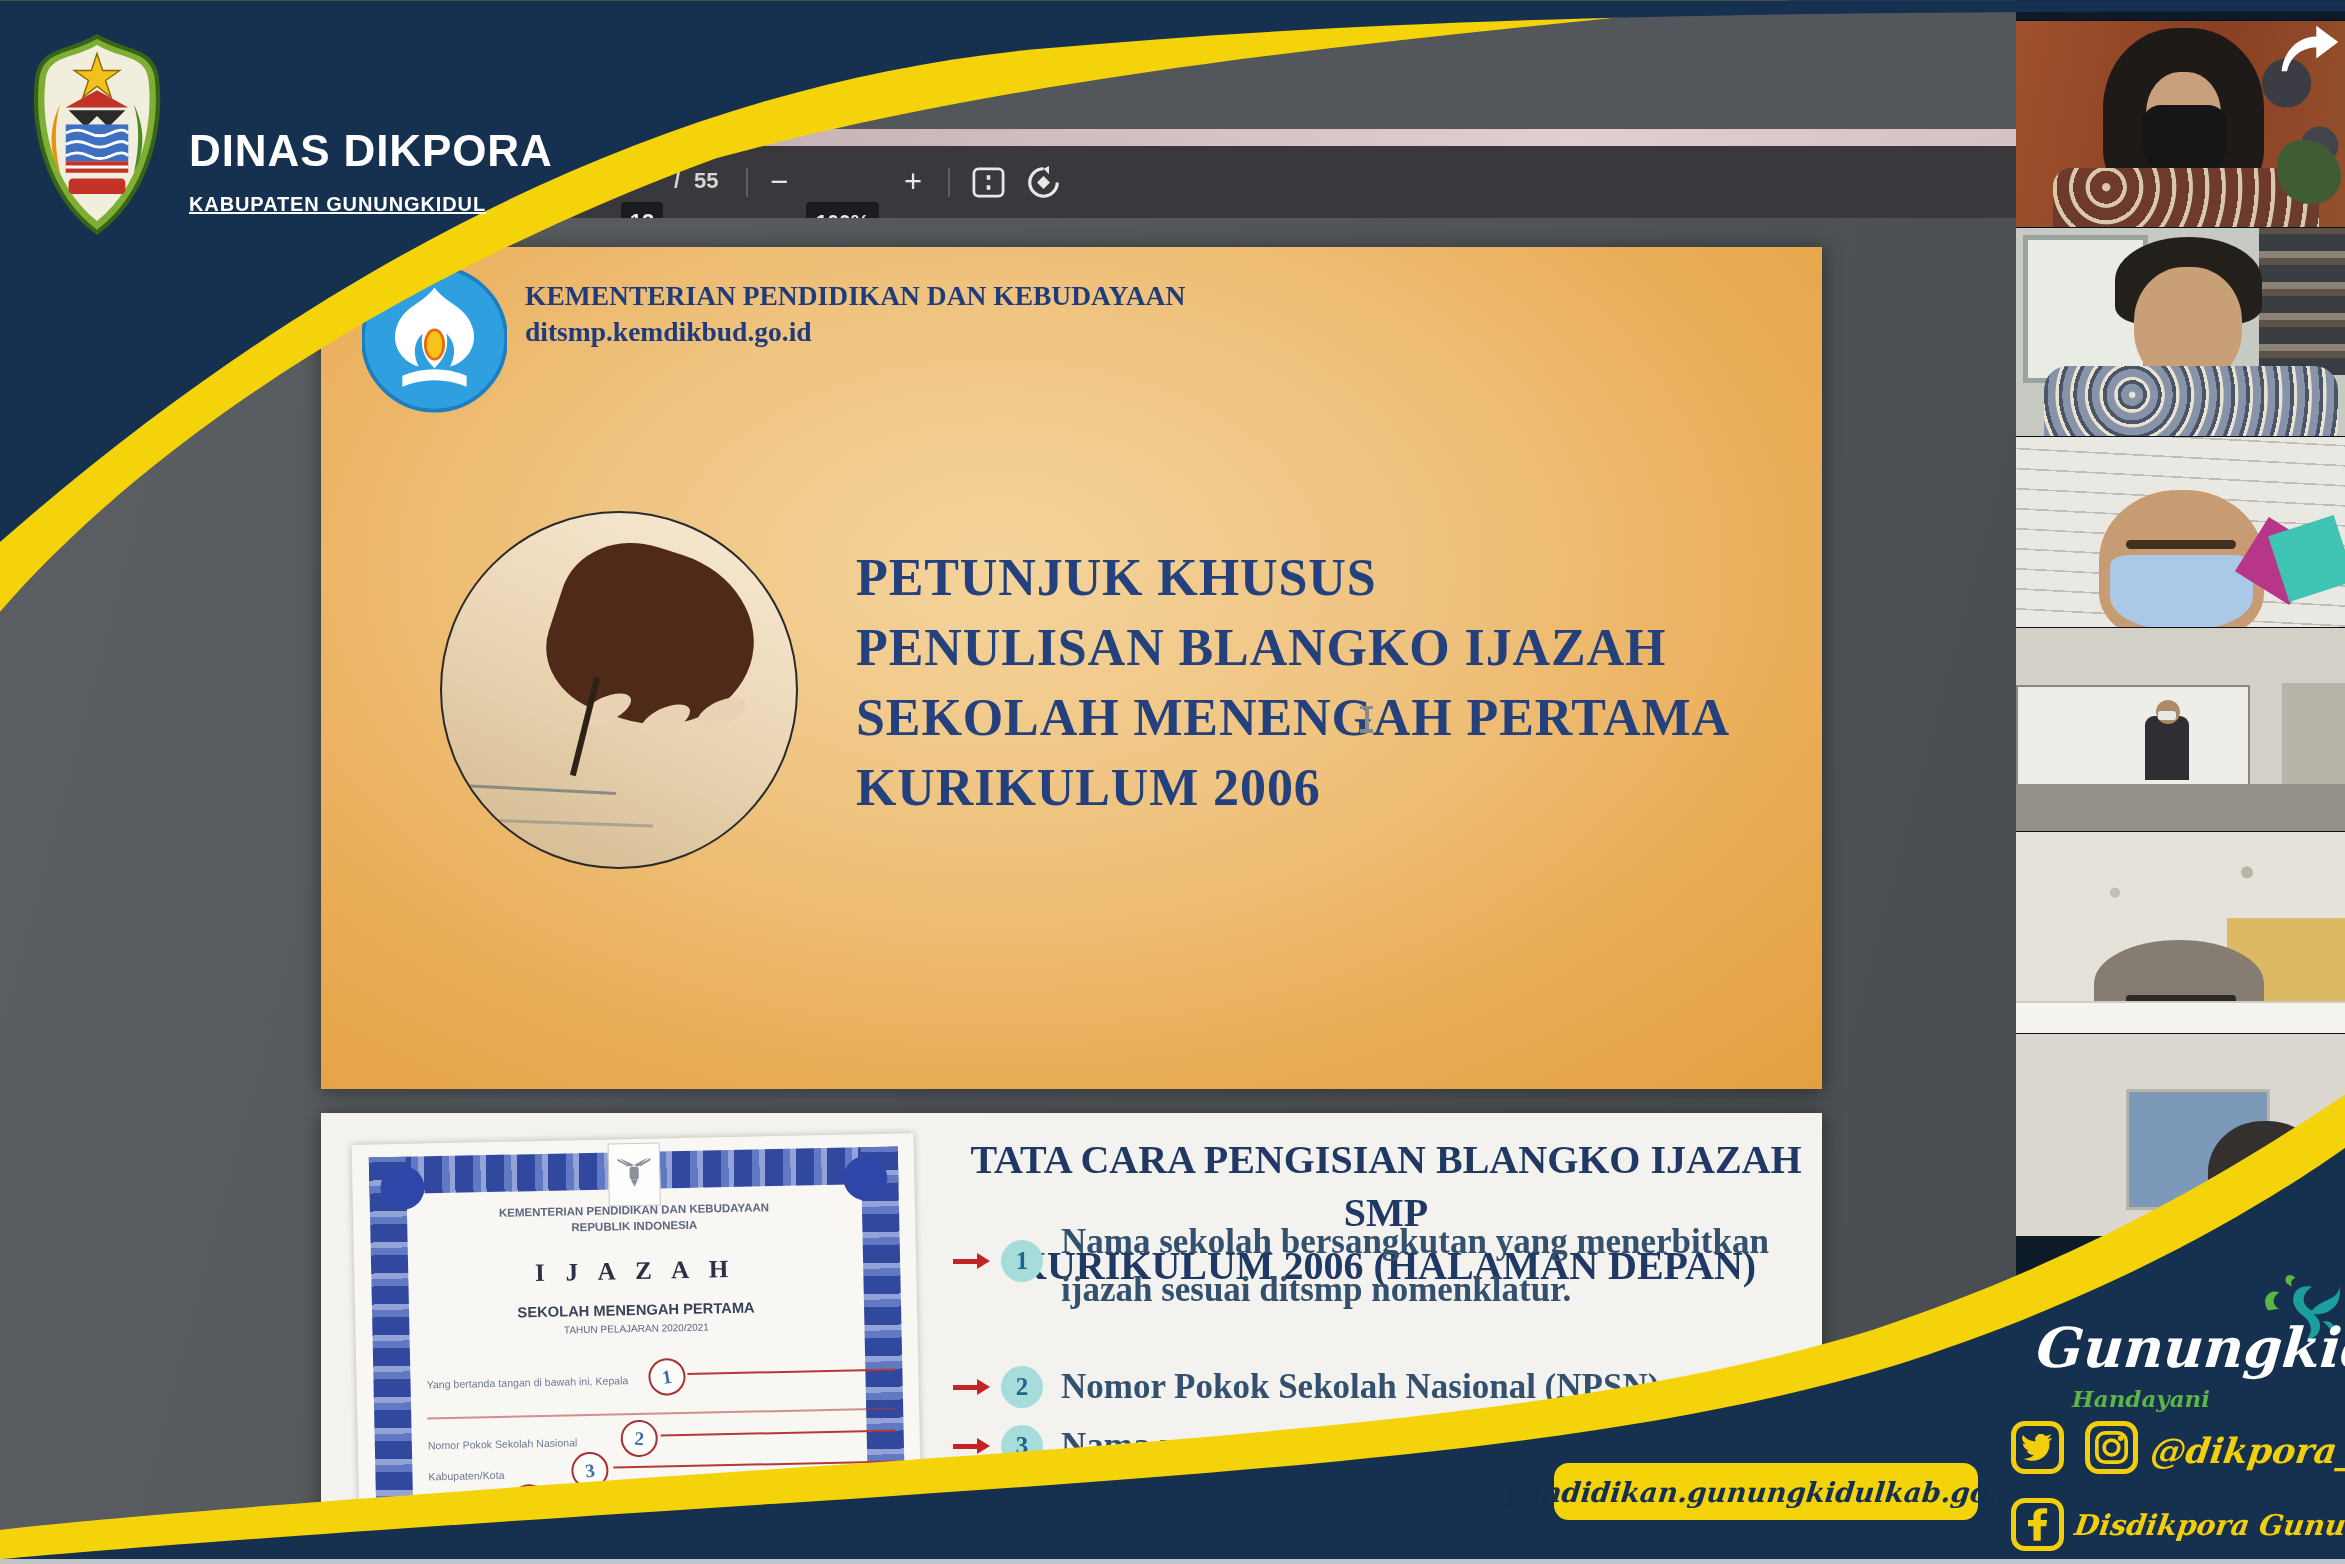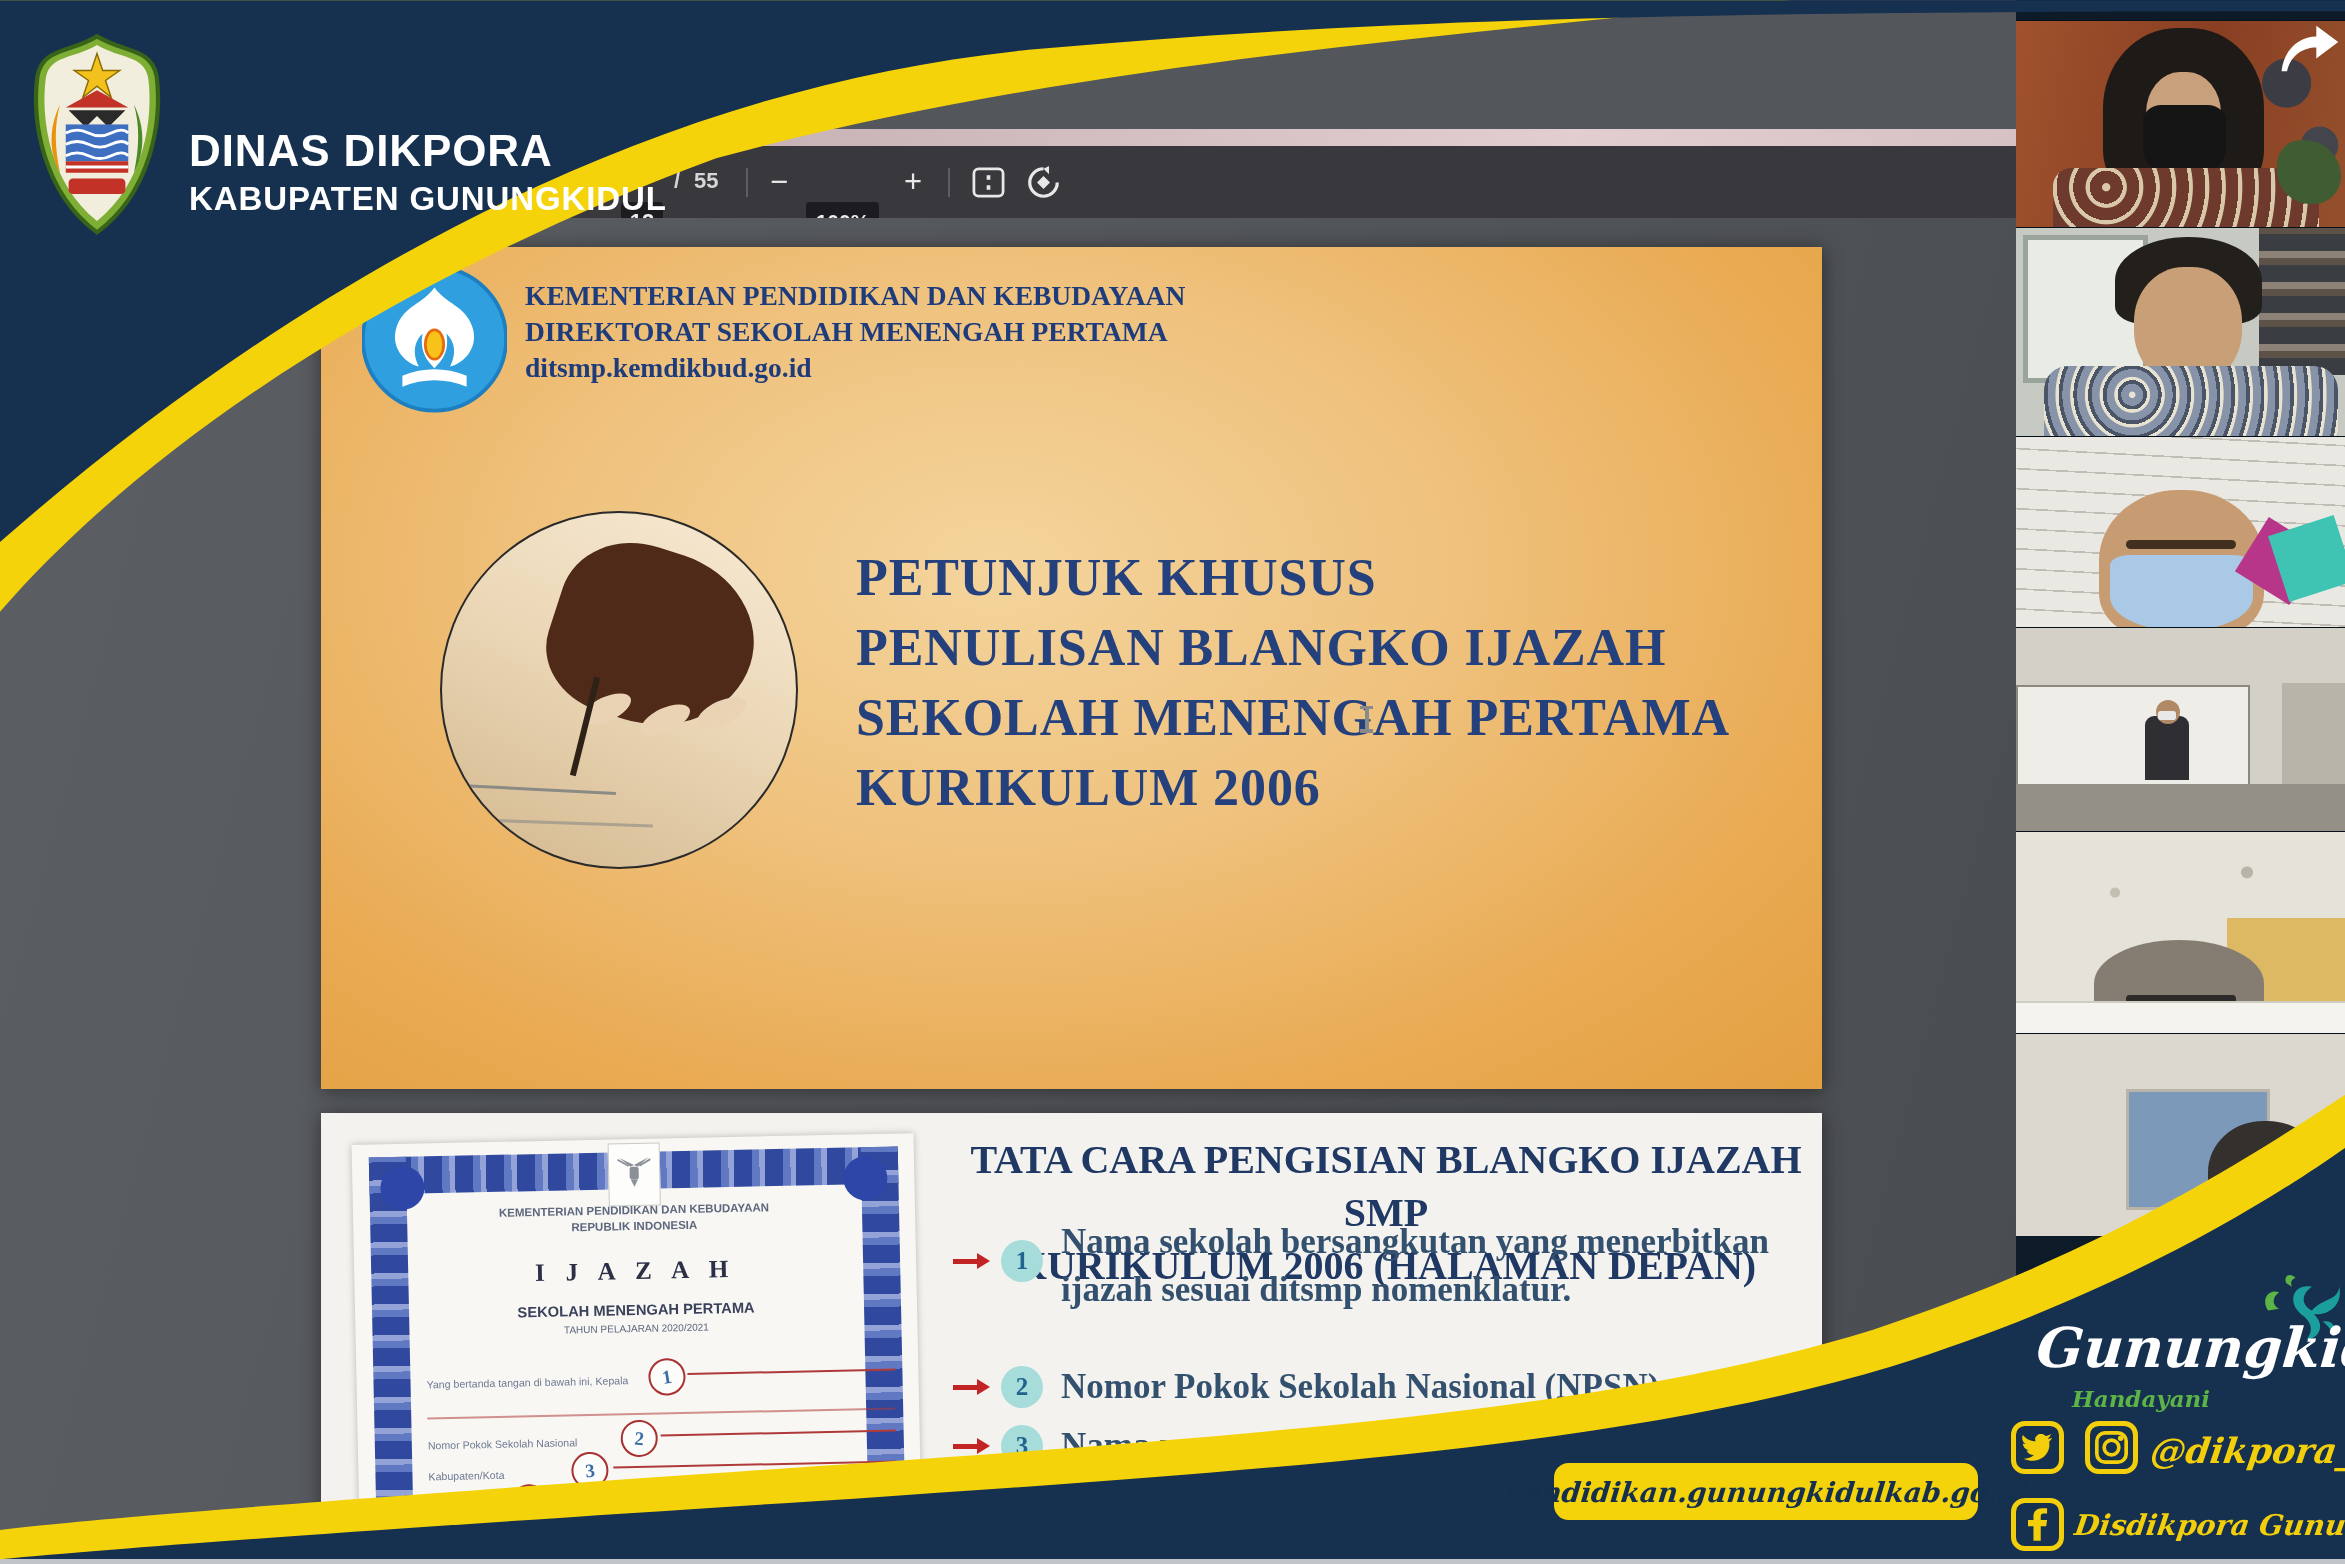--- a/index.html
+++ b/index.html
@@ -130,21 +130,21 @@
   .t6 .head{position:absolute;right:23px;top:87px;width:115px;height:106px;background:#33302e;border-radius:48% 48% 25% 25%;}
   .share-arrow{position:absolute;left:2276px;top:22px;width:66px;height:53px;cursor:pointer;}
 
   
   .frame{position:absolute;left:0;top:0;width:2345px;height:1565px;pointer-events:none;}
 
   
   .brand-tl{position:absolute;left:26px;top:33px;}
   .brand-tl .titles{position:absolute;left:163px;top:53px;color:#fff;white-space:nowrap;}
   .brand-tl .t-main{font-size:44px;font-weight:bold;letter-spacing:0.9px;margin-top:40px;}
-  .brand-tl .t-sub{font-size:33px;font-weight:bold;margin-top:4px;letter-spacing:0.9px;}
+  .brand-tl .t-sub{font-size:20px;font-weight:bold;margin-top:17px;letter-spacing:0.9px;text-decoration:underline;}
 
   
   .site-banner{position:absolute;left:1554px;top:1463px;width:424px;height:57px;background:#f5d30a;
                border-radius:14.7px;display:flex;align-items:center;justify-content:center;}
   .site-banner span{font-family:"DejaVu Serif",serif;font-style:italic;font-weight:bold;
                     color:#15304e;font-size:27.5px;transform:skewX(-6deg);}
   .brand-br{position:absolute;left:1956px;top:1267px;width:389px;height:298px;color:#fff;}
   .gk-script{position:absolute;left:81px;top:48px;font-family:"DejaVu Serif",serif;font-style:italic;
              font-weight:bold;font-size:55px;color:#fff;transform:skewX(-5deg);}
   .gk-tag{position:absolute;left:116px;top:118px;font-family:"DejaVu Serif",serif;font-style:italic;
@@ -195,21 +195,20 @@
           <svg width="145" height="158" viewBox="0 0 158 172">
             <circle cx="79" cy="86" r="78" fill="#2f9fe0"></circle>
             <circle cx="79" cy="86" r="78" fill="none" stroke="#1d7fc0" stroke-width="4"></circle>
             <path d="M79,30 C92,48 112,50 120,72 C128,94 112,112 96,116 C104,100 100,88 92,80 C96,102 84,112 79,118 C74,112 62,102 66,80 C58,88 54,100 62,116 C46,112 30,94 38,72 C46,50 66,48 79,30 Z" fill="#fff"></path>
             <ellipse cx="79" cy="92" rx="10" ry="16" fill="#f7c21a" stroke="#e86a10" stroke-width="3"></ellipse>
             <path d="M44,126 Q79,112 114,126 L114,138 Q79,124 44,138 Z" fill="#fff"></path>
           </svg>
         </span>
         <div class="ministry">
           <div>KEMENTERIAN PENDIDIKAN DAN KEBUDAYAAN</div>
-          <div>DIREKTORAT SEKOLAH MENENGAH PERTAMA</div>
           <div>ditsmp.kemdikbud.go.id</div>
         </div>
 
         <div class="photo-circle">
           <div class="hand"></div>
           <div class="knuckle" style="left:138px;top:184px;"></div>
           <div class="knuckle" style="left:197px;top:195px;"></div>
           <div class="knuckle" style="left:253px;top:188px;"></div>
           <div class="pencil"></div>
           <div class="paperline" style="left:18.4px;top:275px;width:156px;transform:rotate(3deg);"></div>

